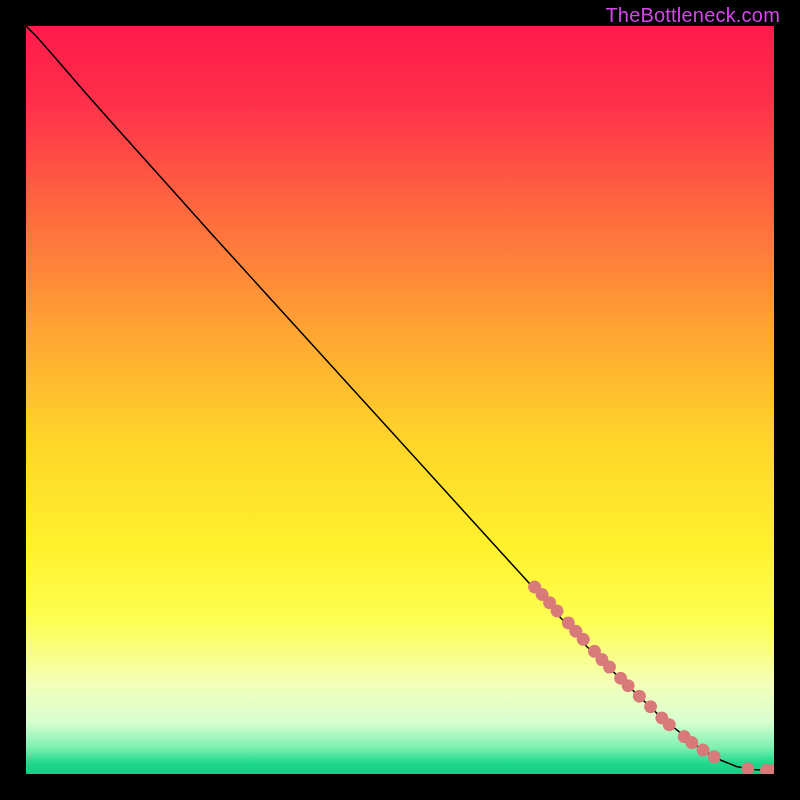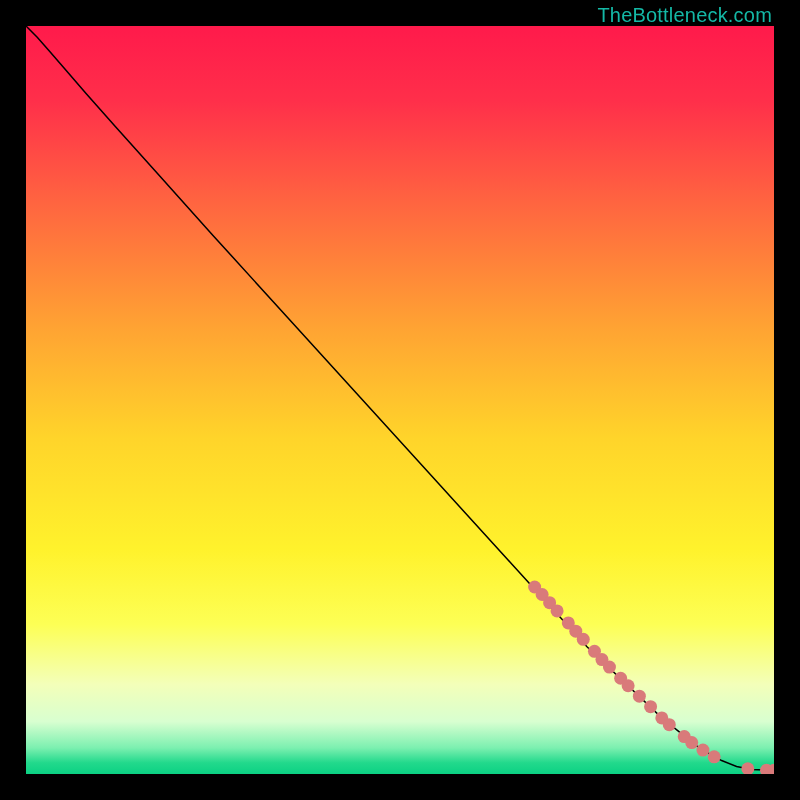--- a/index.html
+++ b/index.html
@@ -15,22 +15,22 @@
     left: 26px;
     top: 26px;
     width: 748px;
     height: 748px;
     overflow: hidden;
   }
   .plot-area svg { display: block; }
   .watermark {
     position: absolute;
     top: 4px;
-    right: 28px;
-    color: #14b8a6;
+    right: 20px;
+    color: #d946ef;
     font-size: 20px;
     letter-spacing: 0.2px;
     font-weight: 400;
   }
 </style>
 </head>
 <body>
 
 <div class="stage">
   <div class="watermark">TheBottleneck.com</div>

